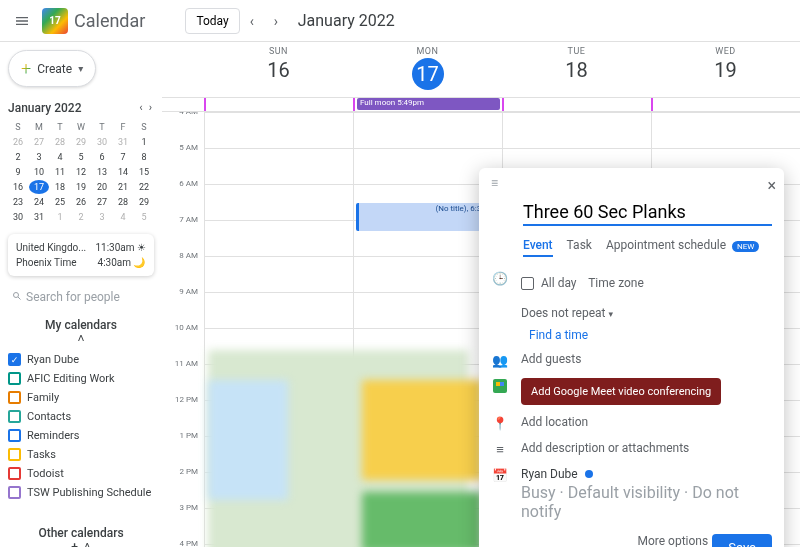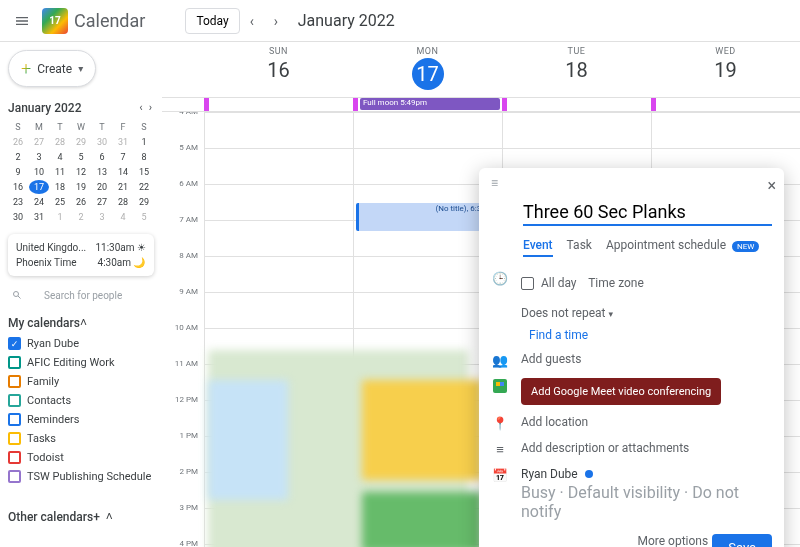--- a/index.html
+++ b/index.html
@@ -31,36 +31,36 @@
 .mini-dh { color: #70757a; padding: 2px; }
 .mini-d { padding: 2px; color: #3c4043; cursor: pointer; border-radius: 50%; }
 .mini-d.off { color: #b0b0b0; }
 .mini-d.today { background: #1a73e8; color: #fff; }
 
 
 .wclock { box-shadow: 0 1px 4px rgba(0,0,0,.2); border-radius: 6px; padding: 6px 8px; margin: 10px 0; font-size: 10px; }
 .wc-row { display: flex; align-items: center; justify-content: space-between; padding: 2px 0; }
 
 
-.search-ppl { display: flex; align-items: flex-start; gap: 20px; color: #9aa0a6; font-size: 10px; padding: 4px 0 10px 4px; }
-
-
-.cal-section-hd { display: flex; align-items: center; font-size: 12px; font-weight: 500; padding: 4px 0; cursor: pointer; }
+.search-ppl { display: flex; align-items: center; gap: 2px; color: #9aa0a6; font-size: 12px; padding: 4px 0 10px 4px; }
+
+
+.cal-section-hd { display: flex; align-items: center; font-size: 12px; font-weight: 500; padding: 4px 0; cursor: pointer; flex-direction: column; }
 .cal-item { display: flex; align-items: center; gap: 6px; font-size: 11px; padding: 3px 0; }
 .cbox { width: 13px; height: 13px; border: 2px solid; border-radius: 2px; display: inline-flex; align-items: center; justify-content: center; }
 .cbox.chk::after { content: "✓"; color: #fff; font-size: 9px; }
 
 
 .day-hd { display: flex; height: 56px; border-bottom: 1px solid #e0e0e0; padding-left: 42px; }
 .day-col { flex: 1; text-align: center; padding-top: 4px; }
 .day-name { font-size: 9px; color: #70757a; text-transform: uppercase; letter-spacing: .5px; }
 .day-num { font-size: 20px; color: #3c4043; margin-top: 2px; }
 .day-num.today { background: #1a73e8; color: #fff; width: 32px; height: 32px; border-radius: 50%; display: inline-flex; align-items: center; justify-content: center; }
 .allday-row { display: flex; height: 14px; padding-left: 42px; border-bottom: 1px solid #e0e0e0; }
-.allday-cell { flex: 1; border-left: 5px solid #d946ef; position: relative; }
+.allday-cell { flex: 1; border-left: 2px solid #d946ef; position: relative; }
 .allday-chip { position: absolute; left: 2px; right: 2px; top: 0; height: 12px; background: #7e57c2; color: #fff; font-size: 8px; padding: 0 3px; border-radius: 2px; overflow: hidden; white-space: nowrap; }
 
 .time-body { position: relative; height: calc(100% - 70px); overflow: hidden; }
 .tz { position: absolute; left: 0; top: -8px; font-size: 8px; color: #70757a; width: 40px; text-align: right; padding-right: 4px; }
 .hour-row { display: flex; height: 36px; }
 .hour-label { width: 42px; text-align: right; padding-right: 6px; font-size: 8px; color: #70757a; transform: translateY(-5px); }
 .hour-cell { flex: 1; border-left: 1px solid #e0e0e0; border-top: 1px solid #e0e0e0; position: relative; }
 .ev-chip { position: absolute; left: 2px; right: 2px; background: #c3d7f7; border-left: 3px solid #1a73e8; font-size: 8px; padding: 1px 3px; border-radius: 2px; color: #1a4b8f; overflow: hidden; white-space: nowrap; }
 .blur-block { position: absolute; filter: blur(4px); border-radius: 2px; }
 

